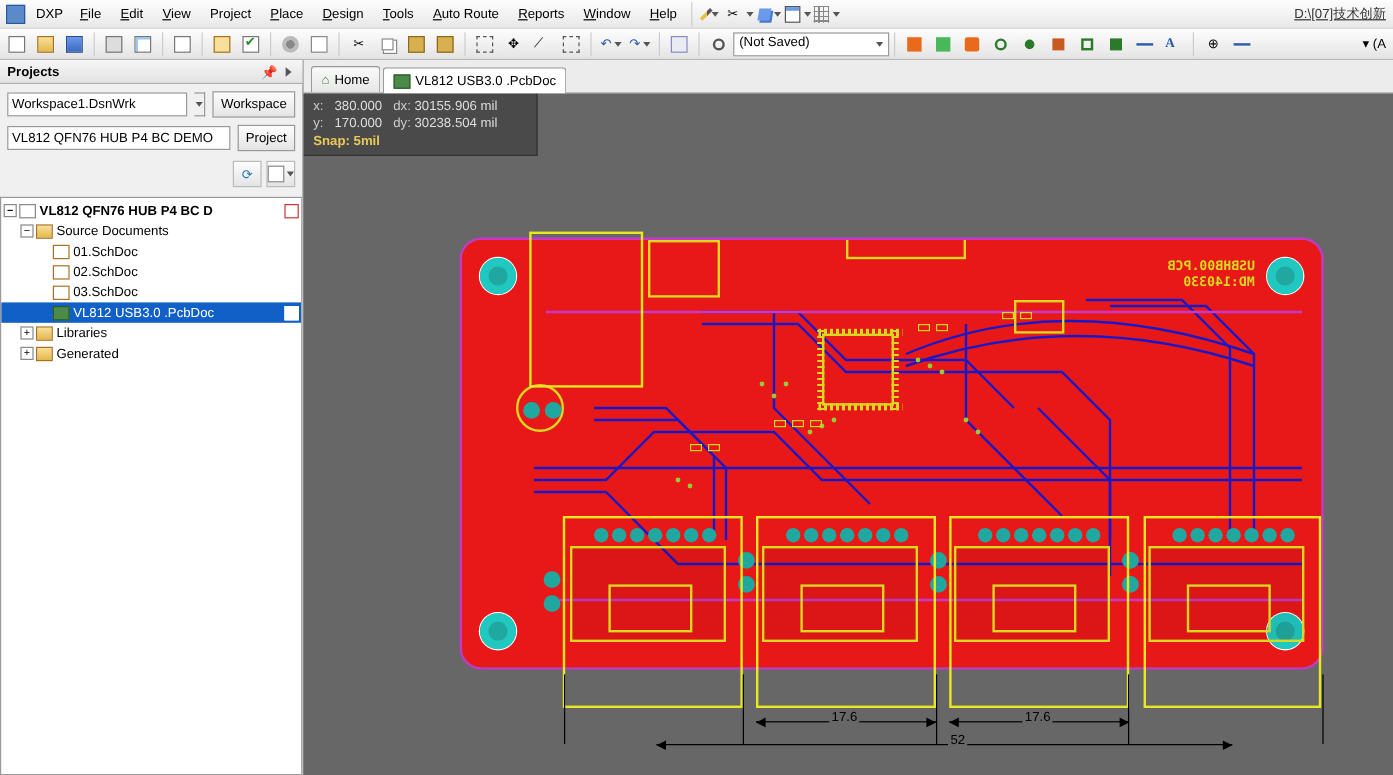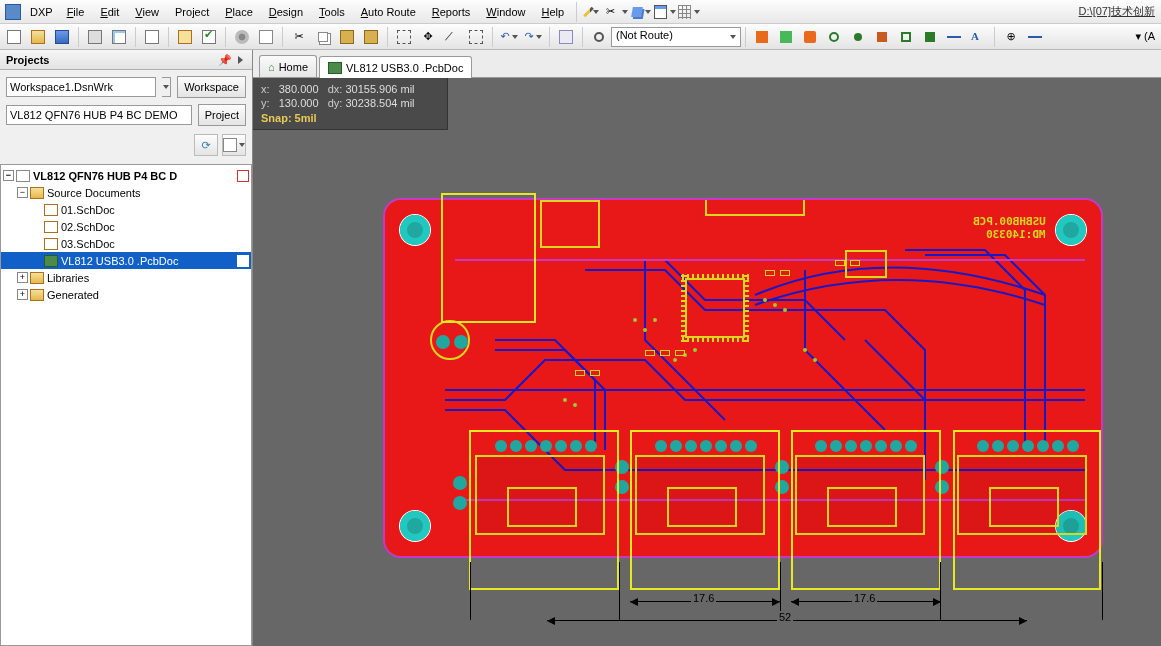--- a/index.html
+++ b/index.html
@@ -234,21 +234,21 @@
       <span style="color:#2a5aaa">↷</span>
     </span>
   <span class="sep"></span>
   <span class="tbtn">
       <span class="ic ic-thumb"></span>
     </span>
   <span class="sep"></span>
   <span class="tbtn">
       <span class="ic ic-zoom"></span>
     </span>
-  <div class="combo"><span>(Not Route)</span></div>
+  <div class="combo"><span>(Not Saved)</span></div>
   <span class="sep"></span>
   <span class="tbtn">
       <span class="ic ic-route1"></span>
     </span>
   <span class="tbtn">
       <span class="ic ic-route2"></span>
     </span>
   <span class="tbtn">
       <span class="ic ic-route3"></span>
     </span>
@@ -364,21 +364,21 @@
       </div>
       <div class="doc-tab active">
         <span class="ticon" style="background:#4C8A4A;border:1px solid #2a5a2a"></span>
         <span>VL812 USB3.0 .PcbDoc</span>
       </div>
     </div>
 
     <div class="canvas-wrap">
       <div class="coord-overlay">
         <div><span>x:</span>&nbsp;&nbsp;&nbsp;<span class="val">380.000</span>&nbsp;&nbsp;&nbsp;<span>dx:</span> <span class="val">30155.906 mil</span></div>
-        <div><span>y:</span>&nbsp;&nbsp;&nbsp;<span class="val">130.000</span>&nbsp;&nbsp;&nbsp;<span>dy:</span> <span class="val">30238.504 mil</span></div>
+        <div><span>y:</span>&nbsp;&nbsp;&nbsp;<span class="val">170.000</span>&nbsp;&nbsp;&nbsp;<span>dy:</span> <span class="val">30238.504 mil</span></div>
         <div class="snap">Snap: 5mil</div>
       </div>
 
       <div class="pcb-area">
         <div class="pcb-outline"></div>
         <div class="pcb-board">
 
           <svg class="trace-layer" width="716" height="356">
             <g stroke="#1818c8" stroke-width="2" fill="none">
               <path d="M200 60 L280 60 L320 100 L420 100 L460 140"></path>
@@ -523,17 +523,17 @@
         <div class="dim-tick" style="left:236px;top:364px;height:58px"></div>
         <div class="dim-tick" style="left:397px;top:364px;height:58px"></div>
         <div class="dim-tick" style="left:557px;top:364px;height:58px"></div>
         <div class="dim-tick" style="left:719px;top:364px;height:58px"></div>
 
         <div class="dim-line" style="left:247px;top:403px;width:150px"></div>
         <div class="dim-label" style="left:308px;top:394px">17.6</div>
         <div class="dim-line" style="left:408px;top:403px;width:150px"></div>
         <div class="dim-label" style="left:469px;top:394px">17.6</div>
         <div class="dim-line" style="left:164px;top:422px;width:480px"></div>
-        <div class="dim-label" style="left:394px;top:413px">52</div>
+        <div class="dim-label" style="left:407px;top:413px">52</div>
       </div>
     </div>
   </div>
 </div>
 
 </body></html>

